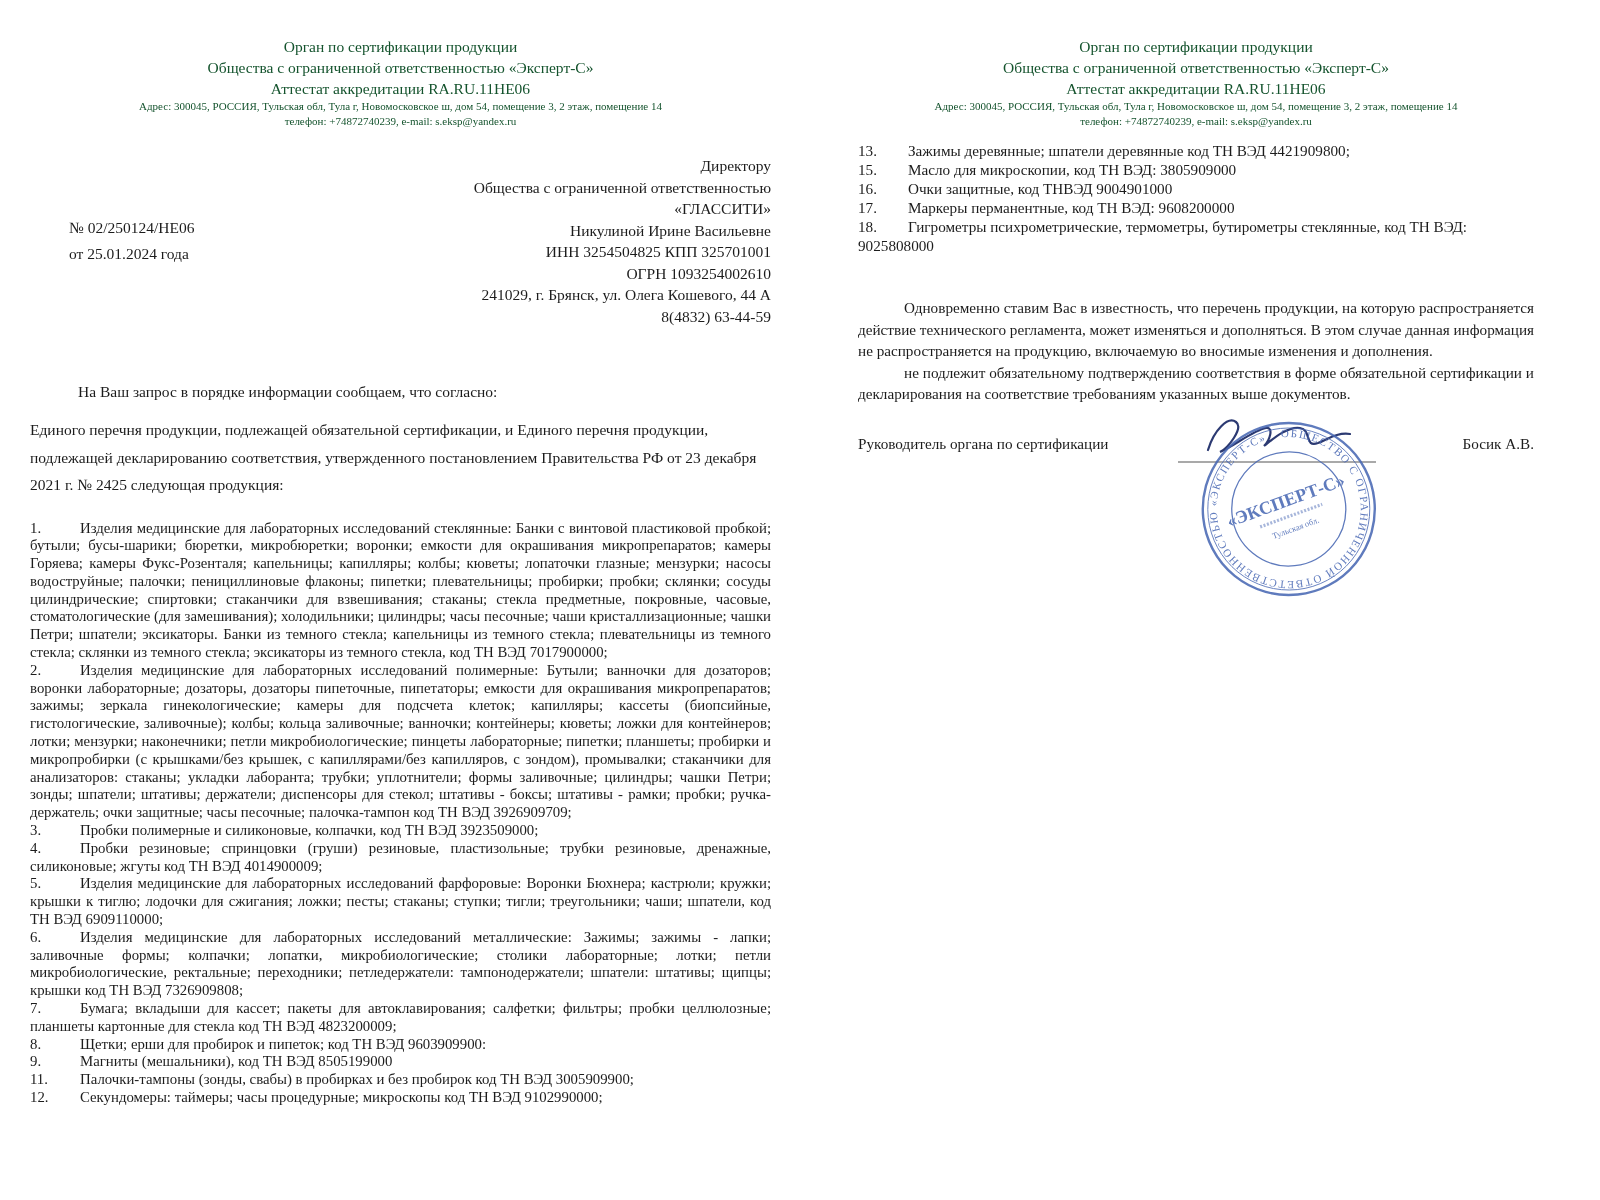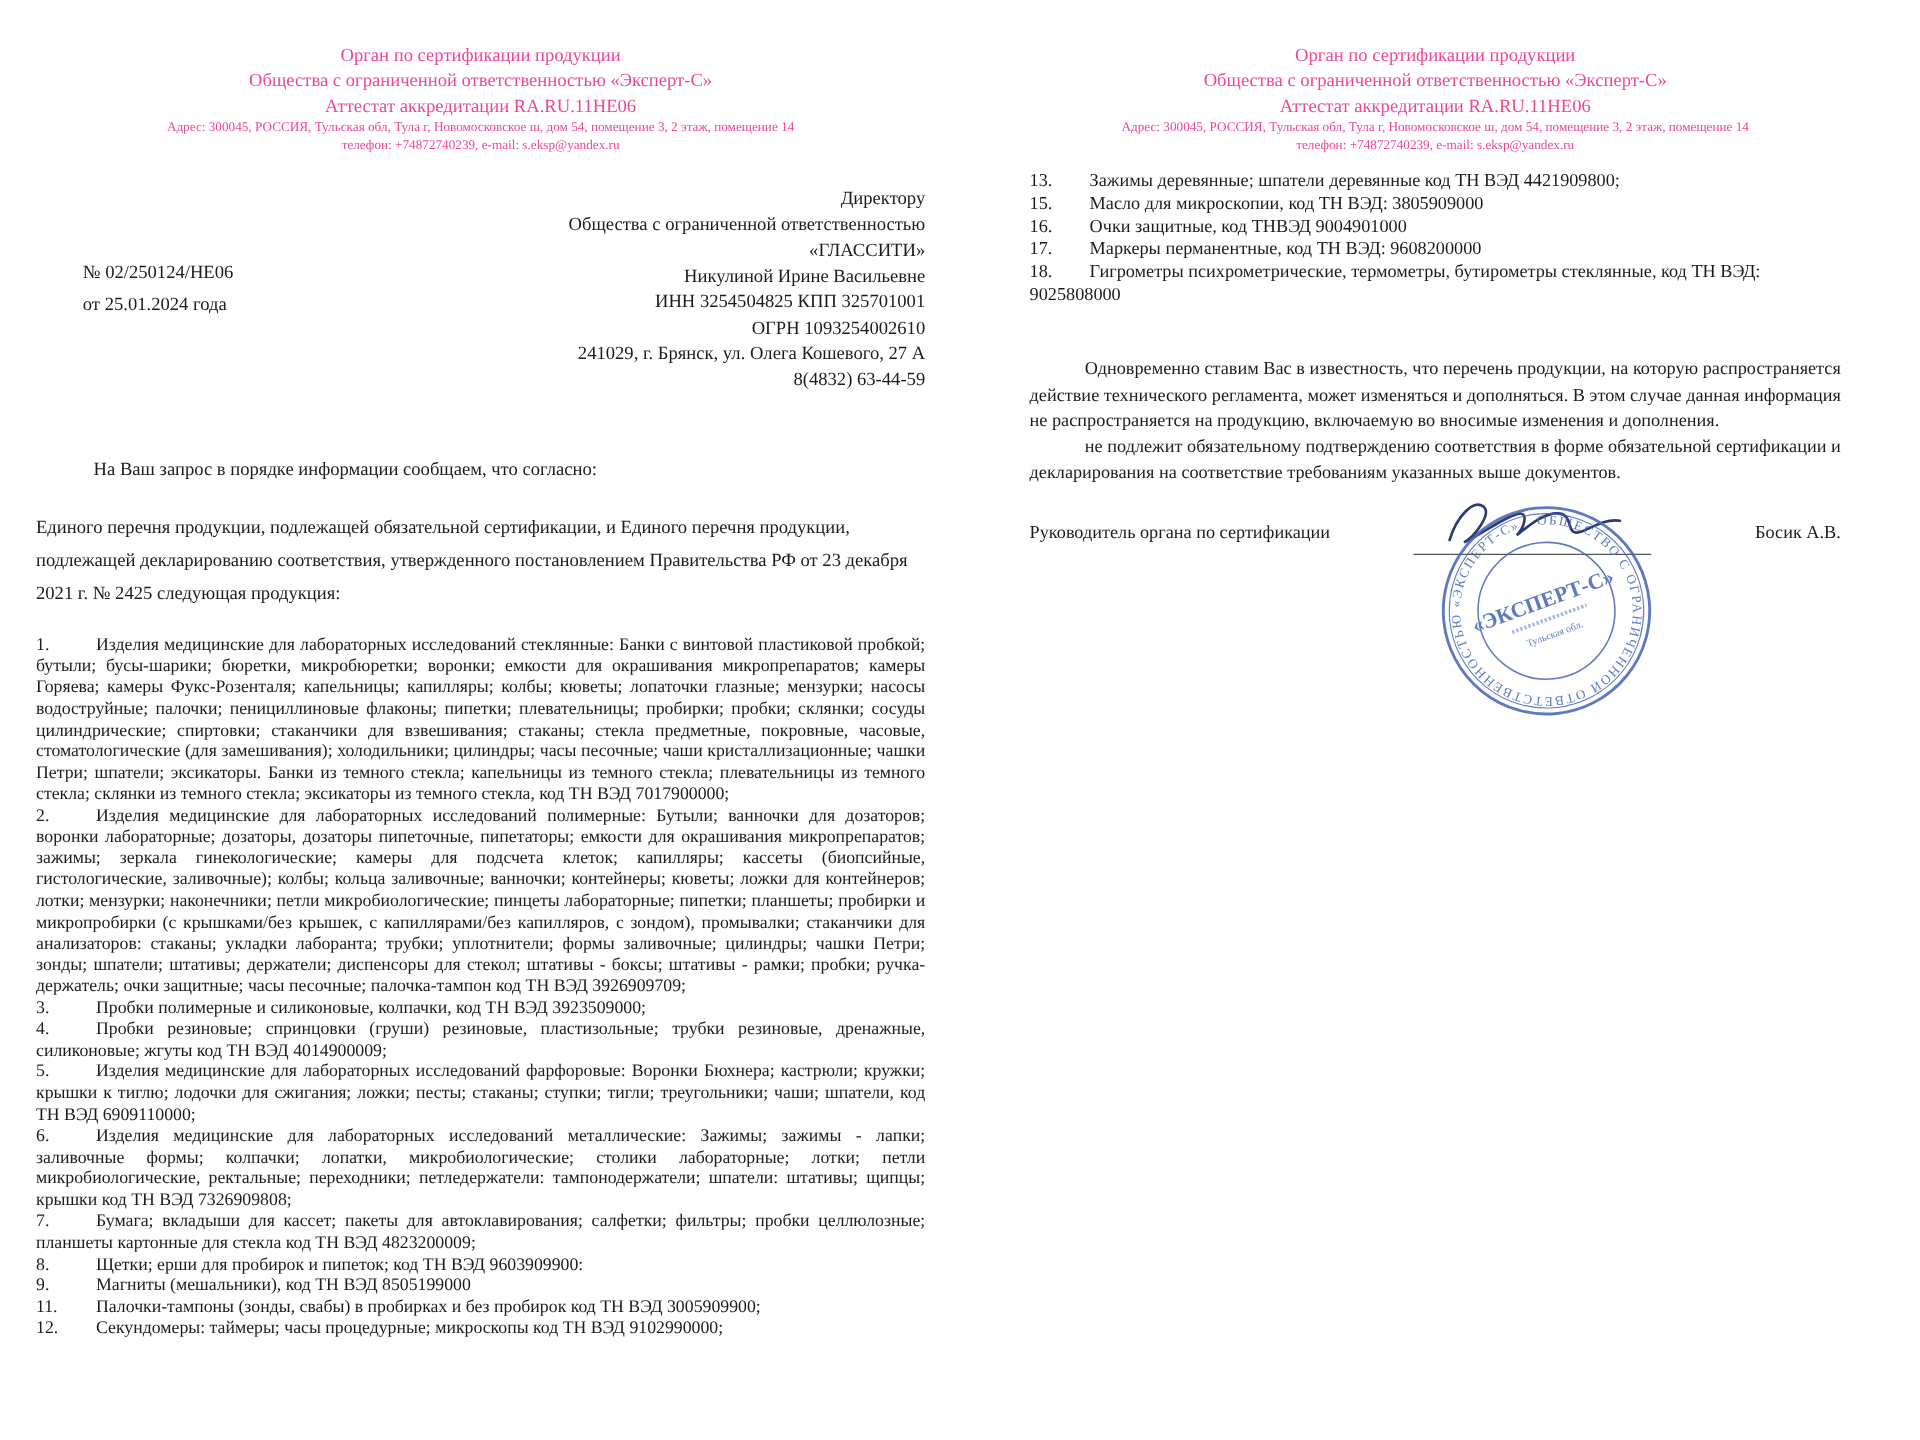--- a/index.html
+++ b/index.html
@@ -10,30 +10,30 @@
     color:#1c1c1c;
   }
   .canvas {
     position:relative; width:1600px; height:1200px;
     background:#ffffff; overflow:hidden;
   }
   .page { position:absolute; top:36px; }
   .page-1 { left:30px;  width:741px; }
   .page-2 { left:858px; width:676px; }
 
-  .letterhead { text-align:center; color:#ec4899; }
+  .letterhead { text-align:center; color:#14532d; }
   .lh-main  { font-size:15.5px; line-height:21px; }
   .lh-small { font-size:11px;   line-height:15px; }
 
   .ref-addr { display:flex; justify-content:space-between; align-items:center; margin-top:26px;margin-left:39px; }
   .ref { font-size:15.5px; line-height:26px; }
   .addressee { text-align:right; font-size:15.5px; line-height:21.5px; }
 
   .intro { margin-top:54px; text-indent:48px; font-size:15.5px; line-height:21px; }
-  .lead  { margin-top:24px; font-size:15.5px; line-height:27.5px; }
+  .lead  { margin-top:14px; font-size:15.5px; line-height:27.5px; }
 
   .items { margin-top:21px; }
   .item  { font-size:14.8px; line-height:17.8px; text-align:justify; }
   .item .num { display:inline-block; width:50px; }
 
   .page-2 .items { margin-top:12px; }
   .page-2 .item  { font-size:15.2px; line-height:19px; text-align:left; }
 
   .paras { margin-top:42px; }
   .para  { font-size:15.2px; line-height:21.5px; text-align:justify; text-indent:46px; }
@@ -69,21 +69,21 @@
           <div class="addr-line">Общества с ограниченной ответственностью</div>
 
           <div class="addr-line">«ГЛАССИТИ»</div>
 
           <div class="addr-line">Никулиной Ирине Васильевне</div>
 
           <div class="addr-line">ИНН 3254504825 КПП 325701001</div>
 
           <div class="addr-line">ОГРН 1093254002610</div>
 
-          <div class="addr-line">241029, г. Брянск, ул. Олега Кошевого, 27 А</div>
+          <div class="addr-line">241029, г. Брянск, ул. Олега Кошевого, 44 А</div>
 
           <div class="addr-line">8(4832) 63-44-59</div>
         </div>
     </div>
 
     <p class="intro">На Ваш запрос в порядке информации сообщаем, что согласно:</p>
     <p class="lead">Единого перечня продукции, подлежащей обязательной сертификации, и Единого перечня продукции, подлежащей декларированию соответствия, утвержденного постановлением Правительства РФ от 23 декабря 2021 г. № 2425 следующая продукция:</p>
 
     <div class="items">
 

